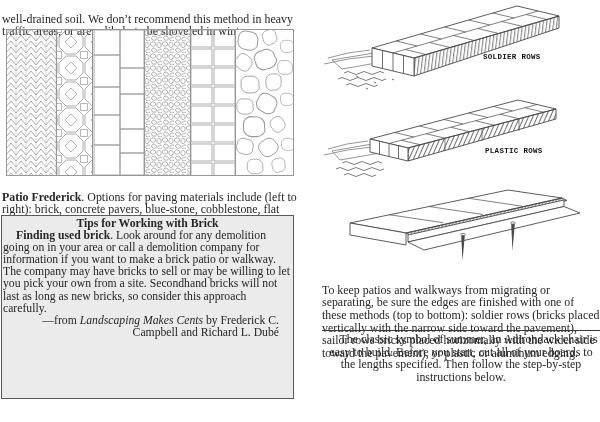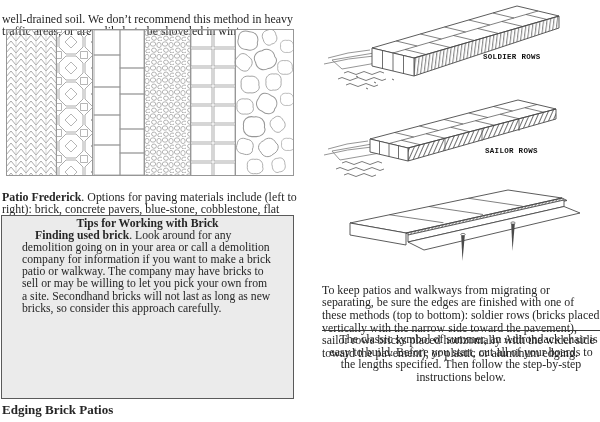--- a/index.html
+++ b/index.html
@@ -6,21 +6,21 @@
   .page{position:relative;width:600px;height:422px;background:#ffffff;overflow:hidden;
         font-family:"Liberation Serif", serif;color:#262626;}
   .abs{position:absolute;}
   .body-text{font-size:11.9px;line-height:12.6px;text-align:left;}
   b{font-weight:bold;}
   
   .intro{left:2px;top:1px;width:297px;}
   .patterns-fig{left:6px;top:29px;}
   .caption{left:2px;top:179px;width:297px;}
   .tips-box{left:1px;top:215px;width:293px;height:184px;box-sizing:border-box;
-            background:#ebebeb;border:1px solid #5a5a5a;padding:2px 20px;overflow:hidden;}
+            background:#ebebeb;border:1px solid #5a5a5a;padding:2px 1px;overflow:hidden;}
   .tips-box .body-text{font-size:11.7px;line-height:12.1px;}
   .tips-title{text-align:center;font-weight:bold;}
   .tips-p{text-indent:13px;}
   .tips-attr{text-align:right;padding-right:13px;}
   .left-heading{left:2px;top:403px;width:297px;font-size:13px;font-weight:bold;line-height:14px;}
   
   .fig{width:278px;}
   .fig-label{position:absolute;font-family:Liberation Mono, monospace;font-weight:bold;
              font-size:7.5px;line-height:9px;letter-spacing:0.3px;color:#111;}
   .fig1{left:322px;top:0px;height:94px;}
@@ -114,23 +114,23 @@
         </g>
       </g>
     </svg>
   </div>
 
   <p class="abs body-text caption"><b>Patio Frederick</b><span>. Options for paving materials include (left to right): brick, concrete pavers, blue-stone, cobblestone, flat stone, and flagstone.</span></p>
 
   <div class="abs tips-box">
     <div class="body-text tips-title">Tips for Working with Brick</div>
     <div class="body-text tips-p"><b>Finding used brick</b><span>. Look around for any demolition going on in your area or call a demolition company for information if you want to make a brick patio or walkway. The company may have bricks to sell or may be willing to let you pick your own from a site. Secondhand bricks will not last as long as new bricks, so consider this approach carefully.</span></div>
-  </div>
-
-  <div class="abs left-heading">Edging Brick Patios</div>
+    <div class="body-text tips-attr"><span>—from </span><i>Landscaping Makes Cents</i><span> by Frederick C. Campbell and Richard L. Dubé</span></div>
+  </div>
+
 
   <div class="abs fig fig1">
     <svg width="278" height="94" viewBox="0 0 278 94">
       <defs>
         <pattern id="h1" patternUnits="userSpaceOnUse" width="3.4" height="10" patternTransform="rotate(7)">
           <path d="M1.5,0 V10" stroke="#4a4a4a" stroke-width="0.8"></path>
         </pattern>
       </defs>
       <g fill="none" stroke="#4a4a4a" stroke-width="0.9" stroke-linejoin="round">
         <path d="M6,58 Q25,52 48,50 M2,64 Q26,58 52,56" stroke="#8a8a8a"></path>
@@ -163,21 +163,21 @@
         <path d="M67,48.5 L215,9.5" stroke-width="0.7"></path>
         <path d="M72.7,37.5 L91.7,42 M97.4,31 L116.4,35.5 M122.1,24.5 L141.1,29 M146.8,18 L165.8,22.5 M171.5,11.5 L190.5,16" stroke-width="0.7"></path>
         <path d="M79.35,45.25 L98.35,49.75 M104.05,38.75 L123.05,43.25 M128.75,32.25 L147.75,36.75 M153.45,25.75 L172.45,30.25 M178.15,19.25 L197.15,23.75 M202.85,12.75 L221.85,17.25" stroke-width="0.7"></path>
         <path d="M86,53 L234,14 L234,24 L86,66 Z" fill="url(#h2)"></path>
         <path d="M123,56 L123,43 M160,46 L160,33.5 M197,36 L197,23.5" stroke-width="0.7"></path>
         <path d="M48,44 L86,53 L86,66 L48,57 Z" fill="#ffffff"></path>
         <path d="M57.5,46.2 L57.5,59.2 M67,48.5 L67,61.5 M76.5,50.8 L76.5,63.8" stroke-width="0.8"></path>
         <path d="M20,68 q4,-3 8,0 q4,3 8,0 q4,-3 8,0 q4,3 8,0 q4,-3 8,0 M14,74 q4,-3 8,0 q4,3 8,0 q4,-3 8,0 q4,3 8,0 q4,-3 8,0 q4,3 8,0 M22,80 q4,-3 8,0 q4,3 8,0 q4,-3 8,0 q4,3 8,0" stroke="#5a5a5a" stroke-width="0.8"></path>
       </g>
     </svg>
-    <span class="fig-label" style="left:163px;top:52px;">SAILOR ROWS</span>
+    <span class="fig-label" style="left:163px;top:52px;">PLASTIC ROWS</span>
   </div>
 
   <div class="abs fig fig3">
     <svg width="278" height="78" viewBox="0 0 278 78">
       <defs>
         <pattern id="h3" patternUnits="userSpaceOnUse" width="2.6" height="5" patternTransform="rotate(30)">
           <path d="M1,0 V5" stroke="#3a3a3a" stroke-width="0.8"></path>
         </pattern>
       </defs>
       <g fill="none" stroke="#4a4a4a" stroke-width="0.9" stroke-linejoin="round">

